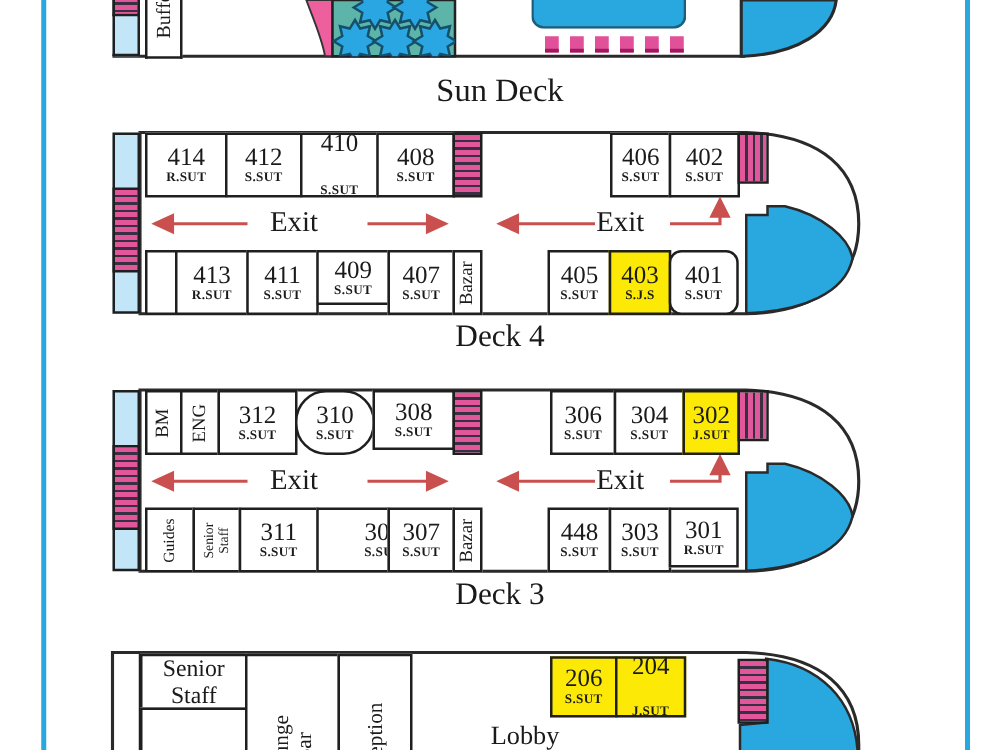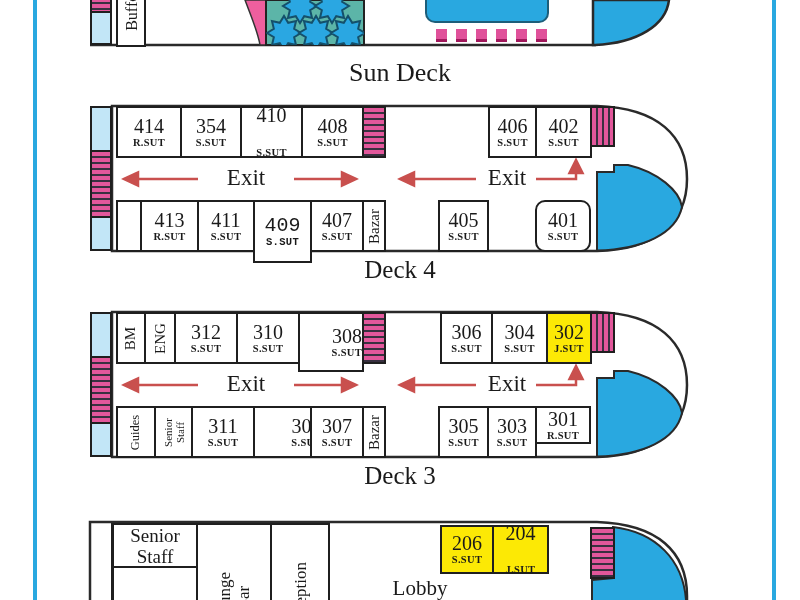--- a/index.html
+++ b/index.html
@@ -13,21 +13,21 @@
   .rnum{font-size:20px;line-height:21px;}
   .rtype{font-size:10.5px;font-weight:bold;line-height:12px;letter-spacing:.3px;}
   .vtext{transform:rotate(-90deg);white-space:nowrap;font-size:15px;line-height:15px;}
   .vwrap{transform:rotate(-90deg);text-align:center;}
   .stairs{position:absolute;box-sizing:border-box;border:2px solid #1f1f1f;}
   .st-h{background:repeating-linear-gradient(to bottom,#e2579b 0px,#e2579b 4px,#383040 4px,#383040 6px);}
   .st-v{background:repeating-linear-gradient(to right,#e2579b 0px,#e2579b 4px,#383040 4px,#383040 6px);}
   .strip{position:absolute;box-sizing:border-box;border:2px solid #1f1f1f;background:#c2e6f7;}
   .strip .stairs{left:-2px;width:22px;border-left:2px solid #1f1f1f;border-right:2px solid #1f1f1f;}
   .decklabel{position:absolute;text-align:center;font-size:25px;}
-  .exitlabel{position:absolute;text-align:center;font-size:23px;width:60px;}
+  .exitlabel{position:absolute;text-align:left;font-size:23px;width:60px;}
   .dash{position:absolute;width:11px;height:10px;background:#e0519a;border-bottom:3px solid #a1195c;}
 </style>
 </head>
 <body>
 <div id="canvas">
 
 <svg class="abs" style="left:0;top:0;" width="800" height="600" viewBox="0 0 800 600">
   <defs>
     <polygon id="star8" points="17,0 10.16,4.21 12.02,12.02 4.21,10.16 0,17 -4.21,10.16 -12.02,12.02 -10.16,4.21 -17,0 -10.16,-4.21 -12.02,-12.02 -4.21,-10.16 0,-17 4.21,-10.16 12.02,-12.02 10.16,-4.21" fill="#2aa7e2" stroke="#14506b" stroke-width="2"></polygon>
     <clipPath id="tealclip">
@@ -100,21 +100,21 @@
 
 <div class="strip" style="left:90px;top:106px;width:22px;height:145px;">
   <div class="stairs st-h" style="top:42px;height:68px;"></div>
 </div>
 
 <div class="cell" style="left:116px;top:106px;width:66px;height:52px;">
   <div class="rnum">414</div>
   <div class="rtype">R.SUT</div>
 </div>
 <div class="cell" style="left:180px;top:106px;width:62px;height:52px;">
-  <div class="rnum">354</div>
+  <div class="rnum">412</div>
   <div class="rtype">S.SUT</div>
 </div>
 <div class="cell" style="left:240px;top:106px;width:63px;height:52px;gap:21px;">
   <div class="rnum">410</div>
   <div class="rtype">S.SUT</div>
 </div>
 <div class="cell" style="left:301px;top:106px;width:63px;height:52px;">
   <div class="rnum">408</div>
   <div class="rtype">S.SUT</div>
 </div>
@@ -134,60 +134,64 @@
 
 <div class="cell" style="left:116px;top:200px;width:26px;height:52px;"></div>
 <div class="cell" style="left:140px;top:200px;width:59px;height:52px;">
   <div class="rnum">413</div>
   <div class="rtype">R.SUT</div>
 </div>
 <div class="cell" style="left:197px;top:200px;width:58px;height:52px;">
   <div class="rnum">411</div>
   <div class="rtype">S.SUT</div>
 </div>
-<div class="cell" style="left:253px;top:200px;width:59px;height:63px;font-family:Liberation Mono, monospace;">
+<div class="cell" style="left:253px;top:200px;width:59px;height:44px;">
   <div class="rnum">409</div>
   <div class="rtype">S.SUT</div>
 </div>
 <div class="cell" style="left:310px;top:200px;width:54px;height:52px;">
   <div class="rnum">407</div>
   <div class="rtype">S.SUT</div>
 </div>
 <div class="cell" style="left:362px;top:200px;width:24px;height:52px;">
   <span class="vtext">Bazar</span>
 </div>
 <div class="cell" style="left:438px;top:200px;width:51px;height:52px;">
   <div class="rnum">405</div>
   <div class="rtype">S.SUT</div>
 </div>
+<div class="cell yellow" style="left:487px;top:200px;width:50px;height:52px;">
+  <div class="rnum">403</div>
+  <div class="rtype">S.J.S</div>
+</div>
 <div class="cell" style="left:535px;top:200px;width:56px;height:52px;border-radius:10px;">
   <div class="rnum">401</div>
   <div class="rtype">S.SUT</div>
 </div>
 <div class="decklabel" style="left:320px;top:256px;width:160px;">Deck 4</div>
 
 <div class="strip" style="left:90px;top:312px;width:22px;height:145px;">
   <div class="stairs st-h" style="top:42px;height:68px;"></div>
 </div>
 
 <div class="cell" style="left:116px;top:312px;width:30px;height:52px;">
   <span class="vtext">BM</span>
 </div>
 <div class="cell" style="left:144px;top:312px;width:32px;height:52px;">
   <span class="vtext">ENG</span>
 </div>
 <div class="cell" style="left:174px;top:312px;width:64px;height:52px;">
   <div class="rnum">312</div>
   <div class="rtype">S.SUT</div>
 </div>
-<div class="cell" style="left:236px;top:312px;width:64px;height:52px;">
+<div class="cell" style="left:236px;top:312px;width:64px;height:52px;border-radius:25px;">
   <div class="rnum">310</div>
   <div class="rtype">S.SUT</div>
 </div>
-<div class="cell" style="left:298px;top:312px;width:66px;height:60px;align-items:flex-end;">
+<div class="cell" style="left:298px;top:312px;width:66px;height:48px;">
   <div class="rnum">308</div>
   <div class="rtype">S.SUT</div>
 </div>
 <div class="stairs st-h" style="left:362px;top:312px;width:24px;height:52px;"></div>
 <div class="cell" style="left:440px;top:312px;width:53px;height:52px;">
   <div class="rnum">306</div>
   <div class="rtype">S.SUT</div>
 </div>
 <div class="cell" style="left:491px;top:312px;width:57px;height:52px;">
   <div class="rnum">304</div>
@@ -217,28 +221,28 @@
   <div class="rtype">S.SUT</div>
 </div>
 <div class="cell" style="left:310px;top:406px;width:54px;height:52px;">
   <div class="rnum">307</div>
   <div class="rtype">S.SUT</div>
 </div>
 <div class="cell" style="left:362px;top:406px;width:24px;height:52px;">
   <span class="vtext">Bazar</span>
 </div>
 <div class="cell" style="left:438px;top:406px;width:51px;height:52px;">
-  <div class="rnum">305</div>
+  <div class="rnum">448</div>
   <div class="rtype">S.SUT</div>
 </div>
 <div class="cell" style="left:487px;top:406px;width:50px;height:52px;">
   <div class="rnum">303</div>
   <div class="rtype">S.SUT</div>
 </div>
-<div class="cell" style="left:535px;top:406px;width:56px;height:38px;">
+<div class="cell" style="left:535px;top:406px;width:56px;height:48px;">
   <div class="rnum">301</div>
   <div class="rtype">R.SUT</div>
 </div>
 <div class="decklabel" style="left:320px;top:462px;width:160px;">Deck 3</div>
 
 <div class="cell" style="left:112px;top:523px;width:86px;height:45px;">
   <span style="font-size:19px;line-height:21px;">Senior Staff</span>
 </div>
 <div class="cell" style="left:112px;top:566px;width:86px;height:46px;"></div>
 <div class="cell" style="left:196px;top:523px;width:76px;height:89px;">

